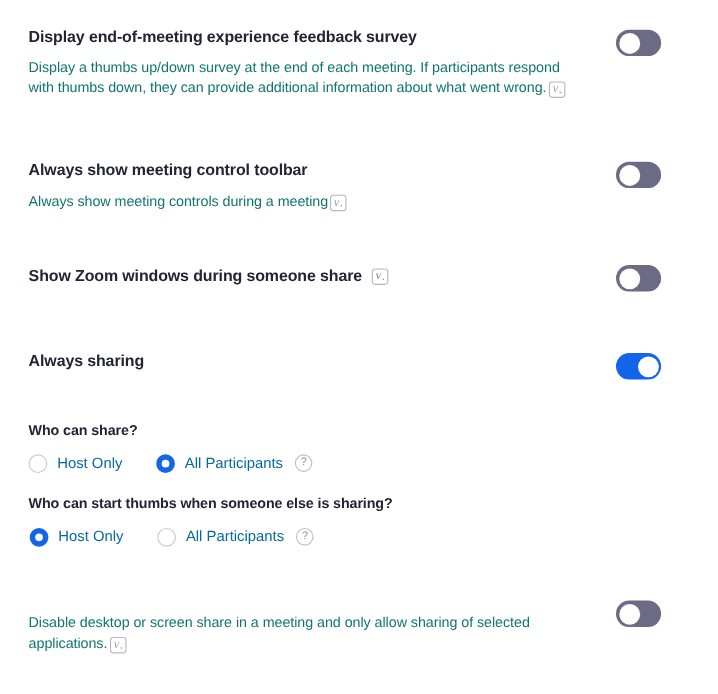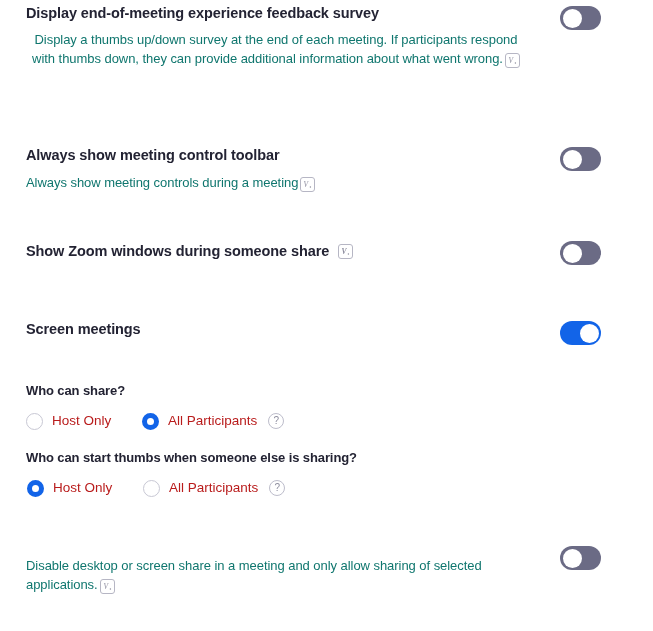--- a/index.html
+++ b/index.html
@@ -114,42 +114,42 @@
     flex: 0 0 auto;
     position: relative;
   }
   .radio.checked {
     border: 5px solid #1264e8;
     background: #ffffff;
   }
 
   .radio-label {
     font-size: 13.5px;
-    color: #b91c1c;
+    color: #0369a1;
     line-height: 18px;
     white-space: nowrap;
   }
 
   
   .help {
     width: 16px;
     height: 16px;
     border-radius: 50%;
     border: 1px solid #bdbdcb;
     color: #8d8d9e;
     font-size: 10px;
     line-height: 14px;
     text-align: center;
     flex: 0 0 auto;
     cursor: pointer;
     font-family: "Liberation Sans", sans-serif;
   }
 
   
-  #row-survey        { position: absolute; left: 26px; top: 3px;  width: 627px; text-align: center; }
+  #row-survey        { position: absolute; left: 26px; top: 24px;  width: 627px; }
   #row-survey .setting-desc { margin-top: 7px; }
 
   #row-toolbar       { position: absolute; left: 26px; top: 145px; width: 627px; }
   #row-toolbar .setting-desc { margin-top: 8px; }
 
   #row-zoomwin       { position: absolute; left: 26px; top: 241px; width: 627px; }
 
   #row-screenshare   { position: absolute; left: 26px; top: 319px; width: 627px; }
   #row-screenshare .setting-desc { margin-top: 7px; }
 
@@ -213,21 +213,21 @@
           </svg>
         </span>
     </div>
     <div class="toggle toggle-zoomwin">
       <div class="knob"></div>
     </div>
   </div>
 
   <div class="setting" id="row-screenshare">
     <div class="setting-title">
-      <span>Screen meetings</span>
+      <span>Always sharing</span>
     </div>
     <div class="toggle on toggle-screen">
       <div class="knob"></div>
     </div>
   </div>
 
   <div id="grp-who-share">
     <div class="group-label">Who can share?</div>
     <div class="radio-row">
       <label class="radio-opt" style="width:116px">

